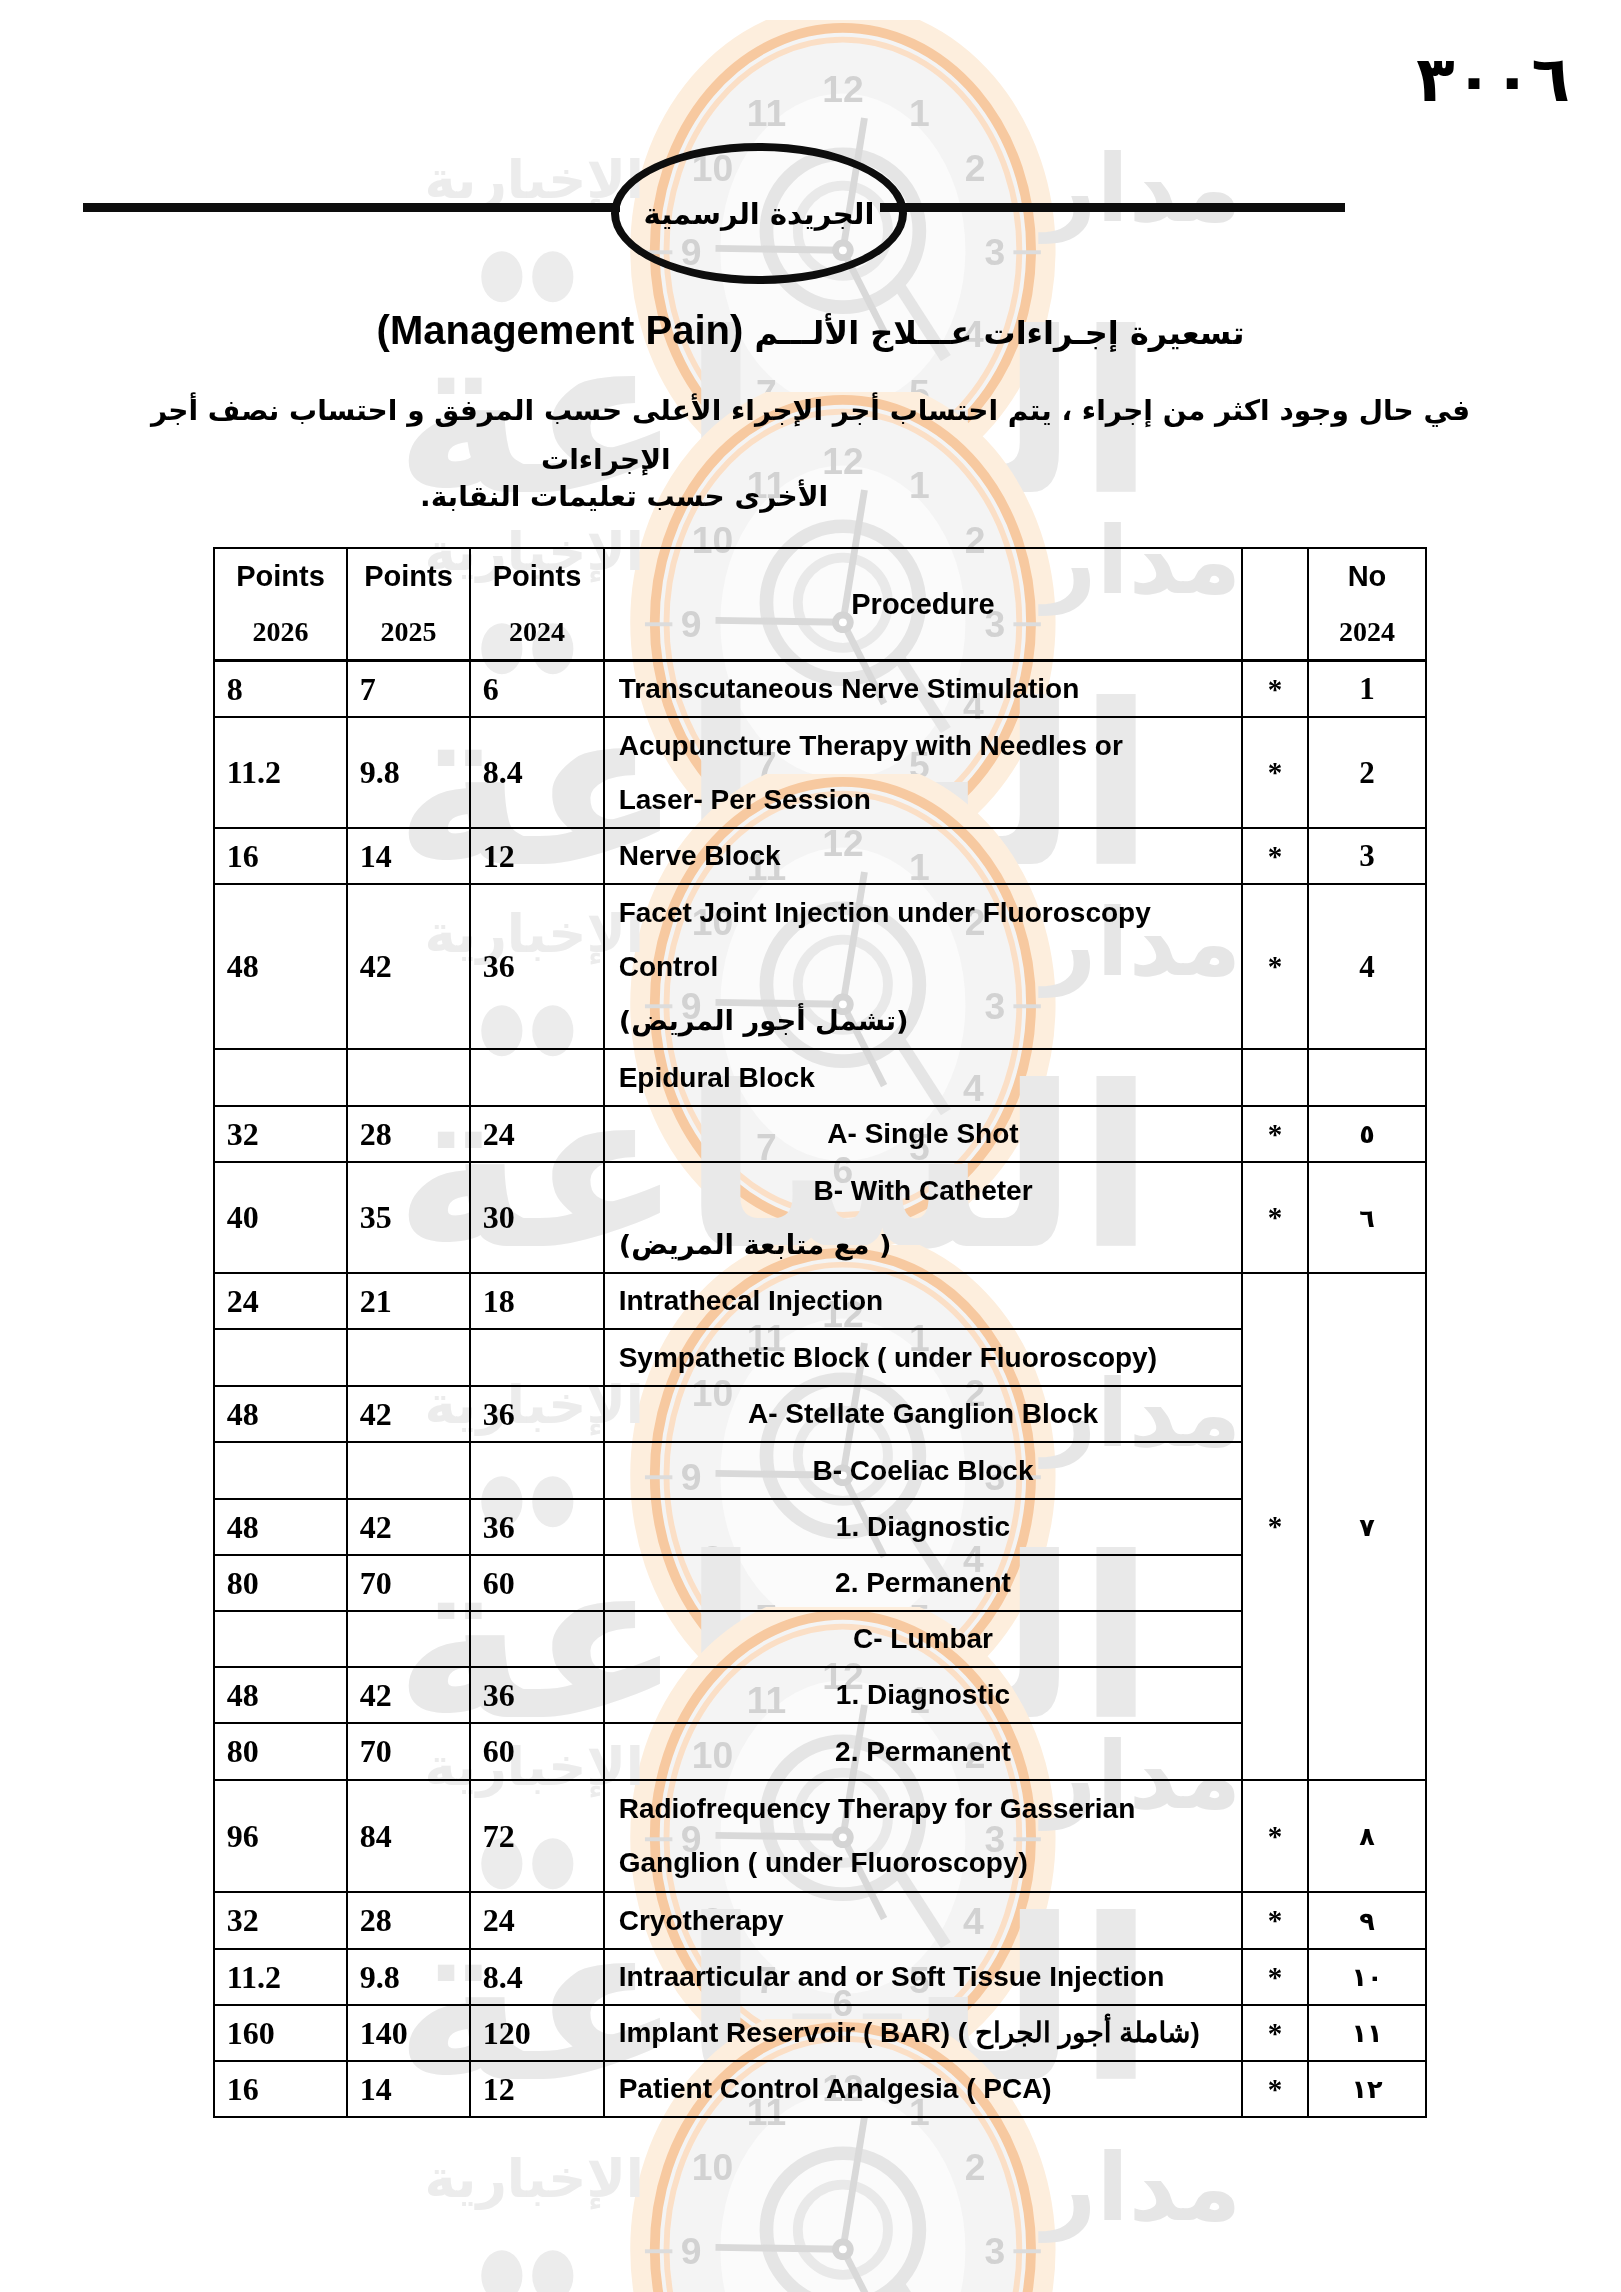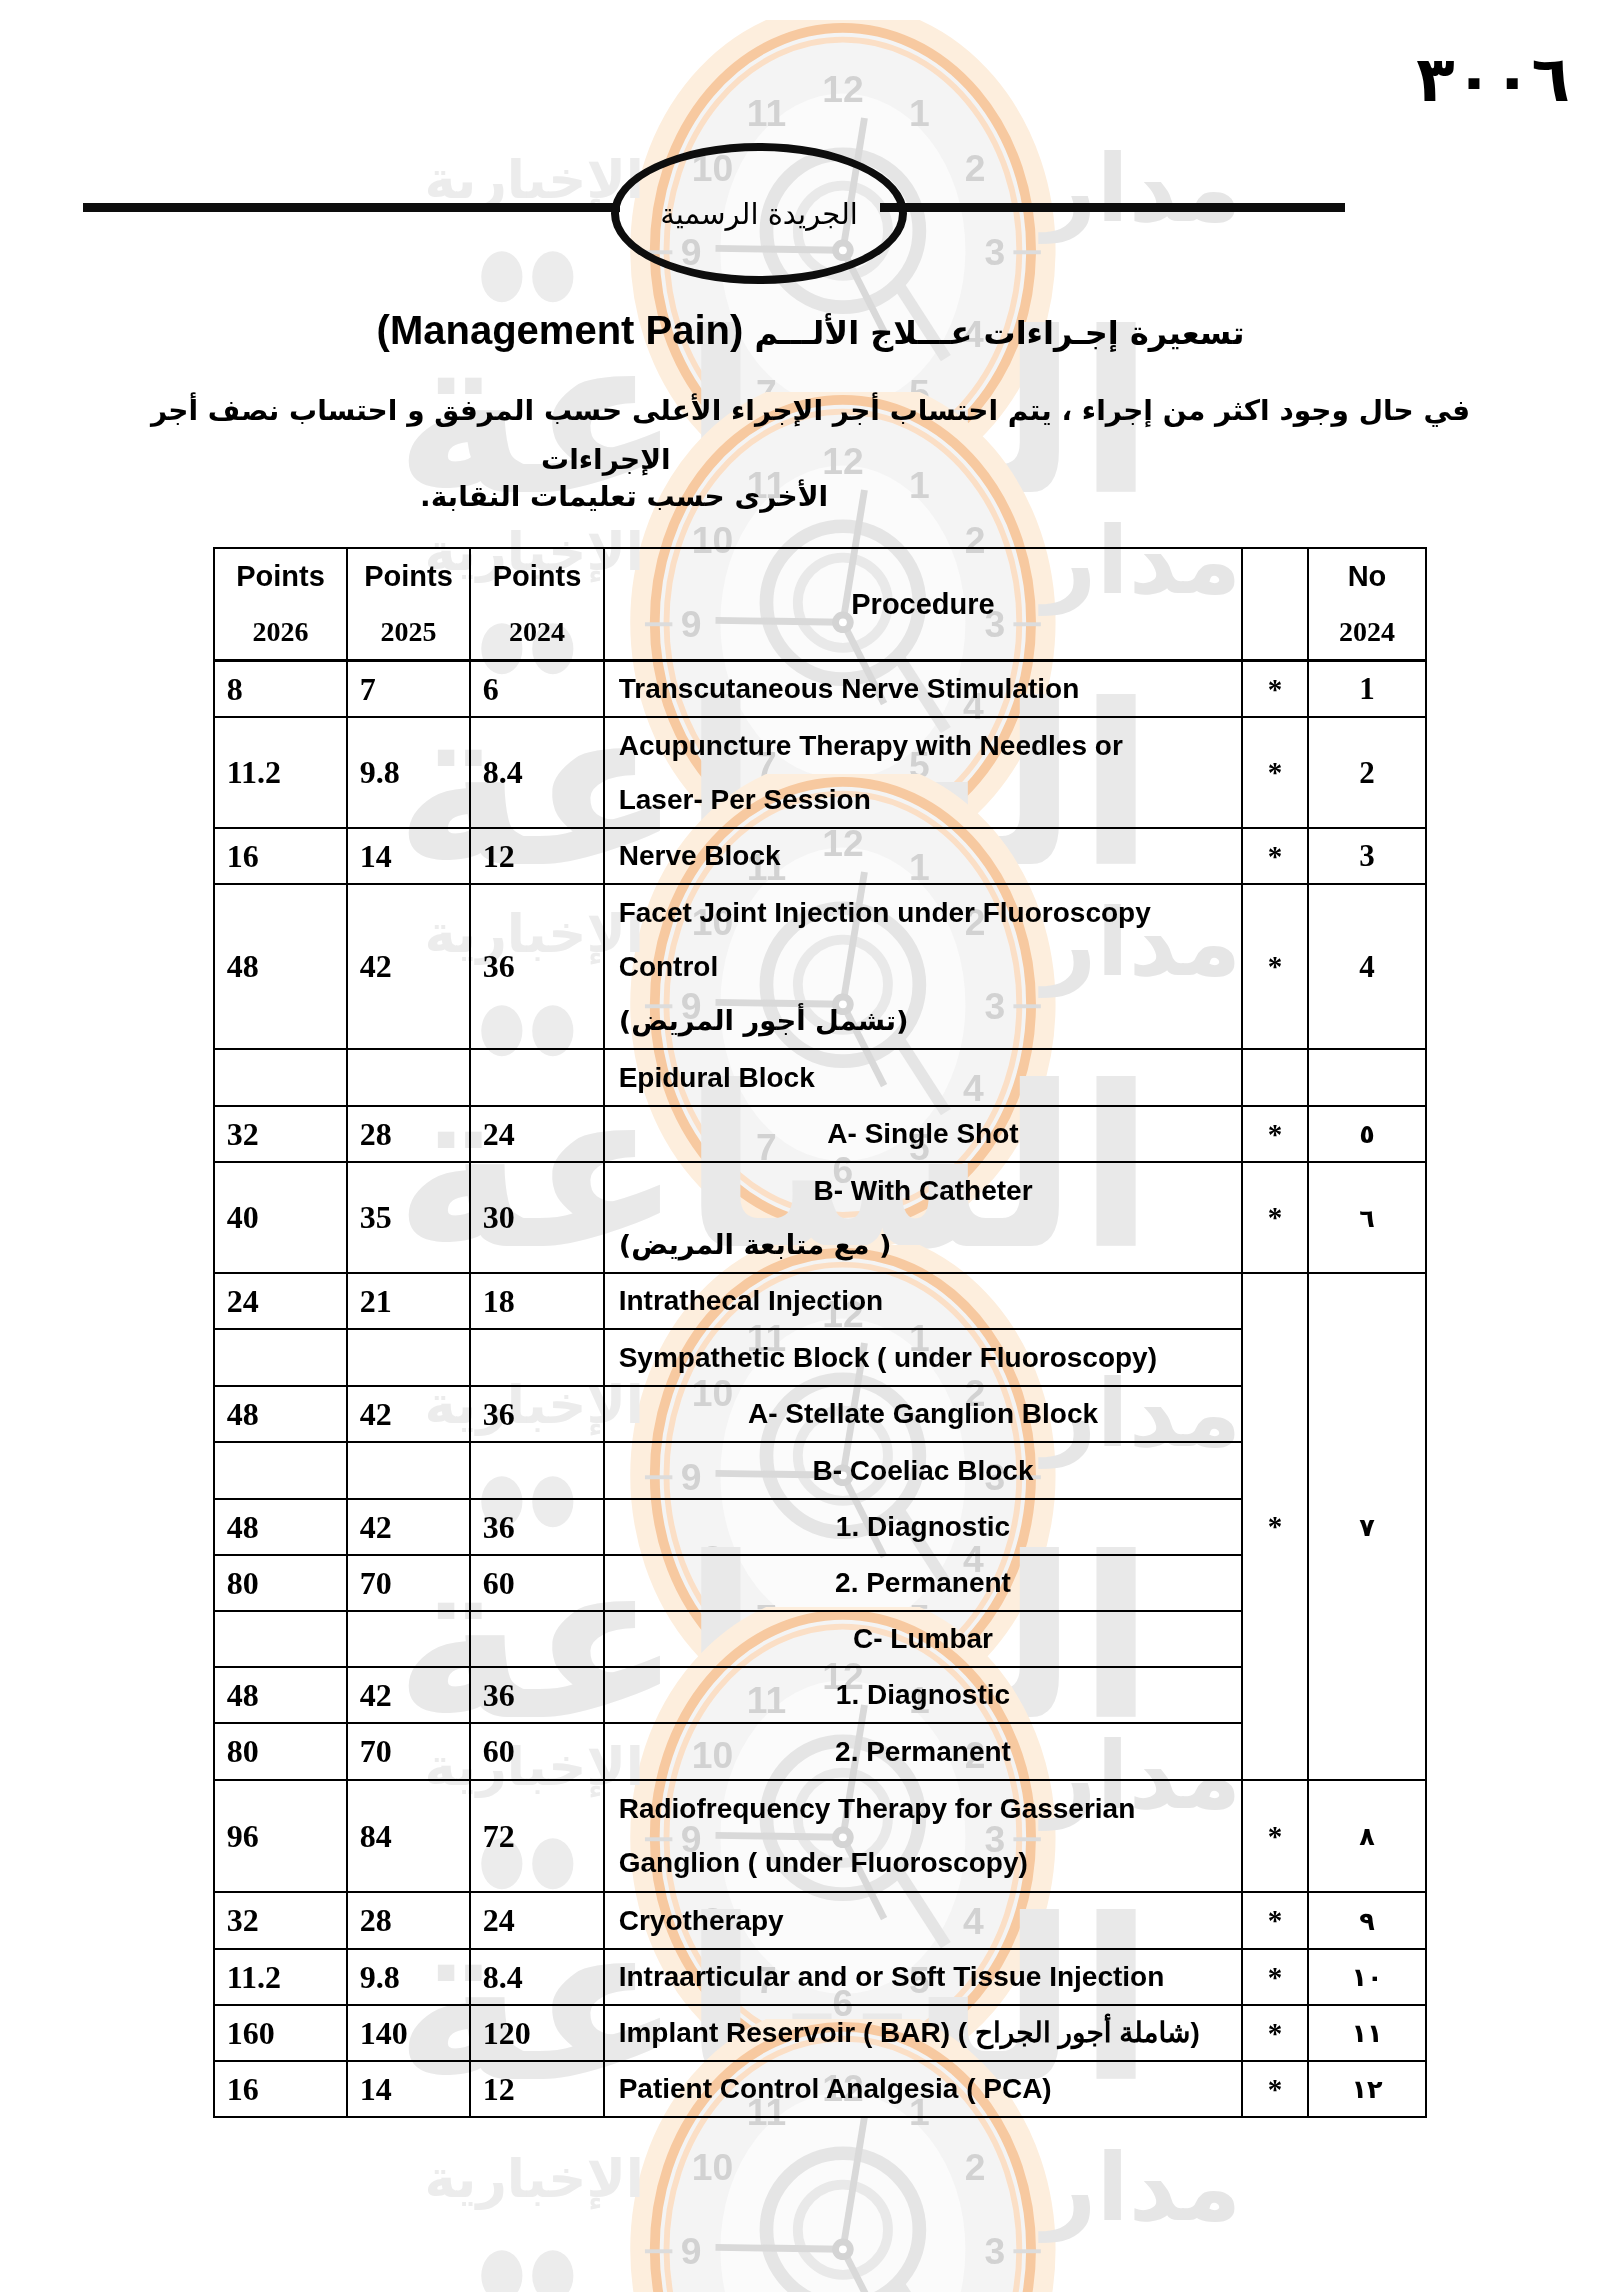--- a/index.html
+++ b/index.html
@@ -10,21 +10,21 @@
   .wm{position:absolute;left:382px;width:863px;height:490px;}
   
   .content{position:absolute;inset:0;z-index:1;border-radius:7px;}
   .pageno{position:absolute;top:43px;right:51px;font-family:"DejaVu Sans",sans-serif;
           font-size:63px;font-weight:bold;letter-spacing:5.9px;}
   .rule-seg{position:absolute;top:203px;height:8.8px;background:#0d0d0d;}
   .rule-left{left:83px;width:537px;}
   .rule-right{left:880px;width:465px;}
   .seal{position:absolute;left:611px;top:143px;width:280px;height:125px;border:8.8px solid #0d0d0d;
         border-radius:50%;display:flex;align-items:center;justify-content:center;background:transparent;}
-  .seal span{font-family:"DejaVu Sans",sans-serif;font-size:29px;font-weight:normal;}
+  .seal span{font-family:"DejaVu Sans",sans-serif;font-size:29px;font-weight:bold;}
   .doc-title{position:absolute;top:308px;left:50%;transform:translateX(-50%);white-space:nowrap;
              font-family:"DejaVu Sans",sans-serif;font-size:32px;font-weight:bold;}
   .doc-title .latin{font-family:"Liberation Sans",sans-serif;font-size:40px;}
   .note{position:absolute;white-space:nowrap;font-family:"DejaVu Sans",sans-serif;
         font-size:28px;font-weight:bold;}
   .note1{top:394px;left:50%;transform:translateX(-50%);}
   .note2{top:443px;left:541px;}
   .note3{top:480px;left:420px;}
   
   table.fees{position:absolute;left:213px;top:547px;width:1212px;border-collapse:collapse;

